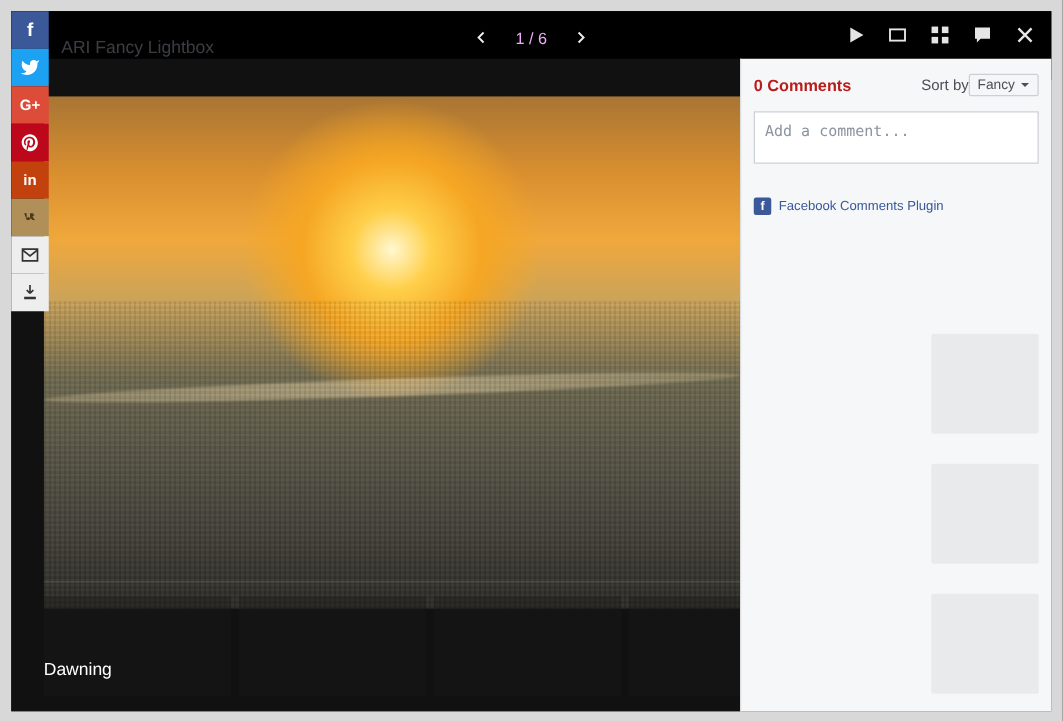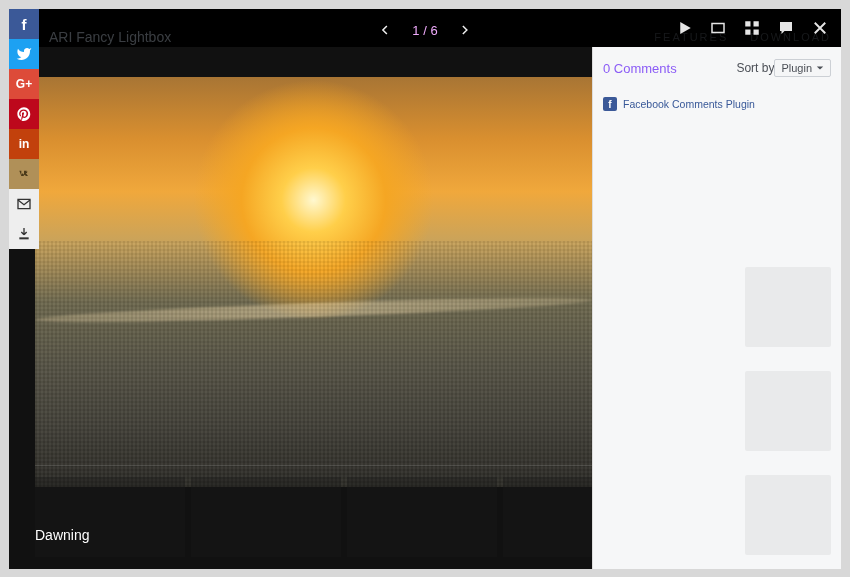--- a/index.html
+++ b/index.html
@@ -60,45 +60,41 @@
   .s-pin { background: #bd081c; }
   .s-in { background: #c2410c; }
   .s-vk { background: #b09058; }
   .s-em { background: #eeeeee; color: #333; }
   .s-dl { background: #eeeeee; color: #333; }
   .share-rail svg { width: 16px; height: 16px; fill: currentColor; }
 
   
   .comments-panel { position: absolute; top: 38px; right: 0; width: 249px; bottom: 0; background: #f6f7f8; border-left: 1px solid #ddd; }
   .c-header { display:flex; justify-content:space-between; align-items:center; padding: 12px 10px; font-size: 13px; }
-  .c-header .c-count { font-weight: normal; color: #8b5cf6; }
+  .c-header .c-count { font-weight: bold; color: #b91c1c; }
   .sort-wrap { display:flex; align-items:center; gap:0; font-size: 12px; color:#4b4f56;}
   .sort-select { border:1px solid #ccd0d5; background:#f5f6f7; padding:2px 6px; font-size:11px; border-radius:2px; cursor:pointer; display:flex; align-items:center; gap:4px; color:#4b4f56;}
   .sort-select svg { width:8px; height:8px; fill:#4b4f56;}
   .c-input-wrap { padding: 0 10px 14px 10px; }
   .c-input { width:100%; height:42px; border:1px solid #ccd0d5; background:#fff; padding:8px; font-size:12px; color:#1c1e21; resize:none; }
   .c-input::placeholder { color:#8d949e; }
   .c-footer { display:flex; align-items:center; gap:6px; padding: 8px 10px; font-size:10.5px; }
   .fb-square { width:14px; height:14px; background:#3b5998; color:#fff; display:flex; align-items:center; justify-content:center; font-weight:bold; font-size:10px; border-radius:2px;}
   .c-footer a { color:#385898; text-decoration:none; }
 
   .ghost-thumbs { position:absolute; right:10px; top:220px; display:flex; flex-direction:column; gap:24px;}
   .ghost-thumbs div { width:86px; height:80px; background:rgba(0,0,0,0.05); border-radius:2px;}
 </style>
 </head>
 <body>
 
 <div class="frame">
 
   <div class="site-bar">
     <span>ARI Fancy Lightbox</span>
-    <div class="nav-items">
-      <span>FEATURES</span>
-      <span>DOWNLOAD</span>
-    </div>
   </div>
 
   <div class="lightbox">
 
     <div class="share-rail">
       <div class="s s-fb">
           <span>f</span>
         </div>
       <div class="s s-tw">
         <svg viewBox="0 0 24 24">
@@ -195,27 +191,30 @@
       </div>
       <div class="caption">Dawning</div>
     </div>
 
     <div class="comments-panel">
       <div class="c-header">
         <span class="c-count">0 Comments</span>
         <div class="sort-wrap">
           <span>Sort by</span>
           <div class="sort-select">
-            <span>Plugin</span>
+            <span>Fancy</span>
             <svg viewBox="0 0 10 10">
                 <path d="M1 3l4 4 4-4z"></path>
               </svg>
           </div>
         </div>
       </div>
+      <div class="c-input-wrap">
+        <textarea class="c-input" placeholder="Add a comment..." style=""></textarea>
+      </div>
       <div class="c-footer">
         <div class="fb-square">f</div>
         <a href="#">Facebook Comments Plugin</a>
       </div>
       <div class="ghost-thumbs">
         <div></div>
         <div></div>
         <div></div>
       </div>
     </div>

